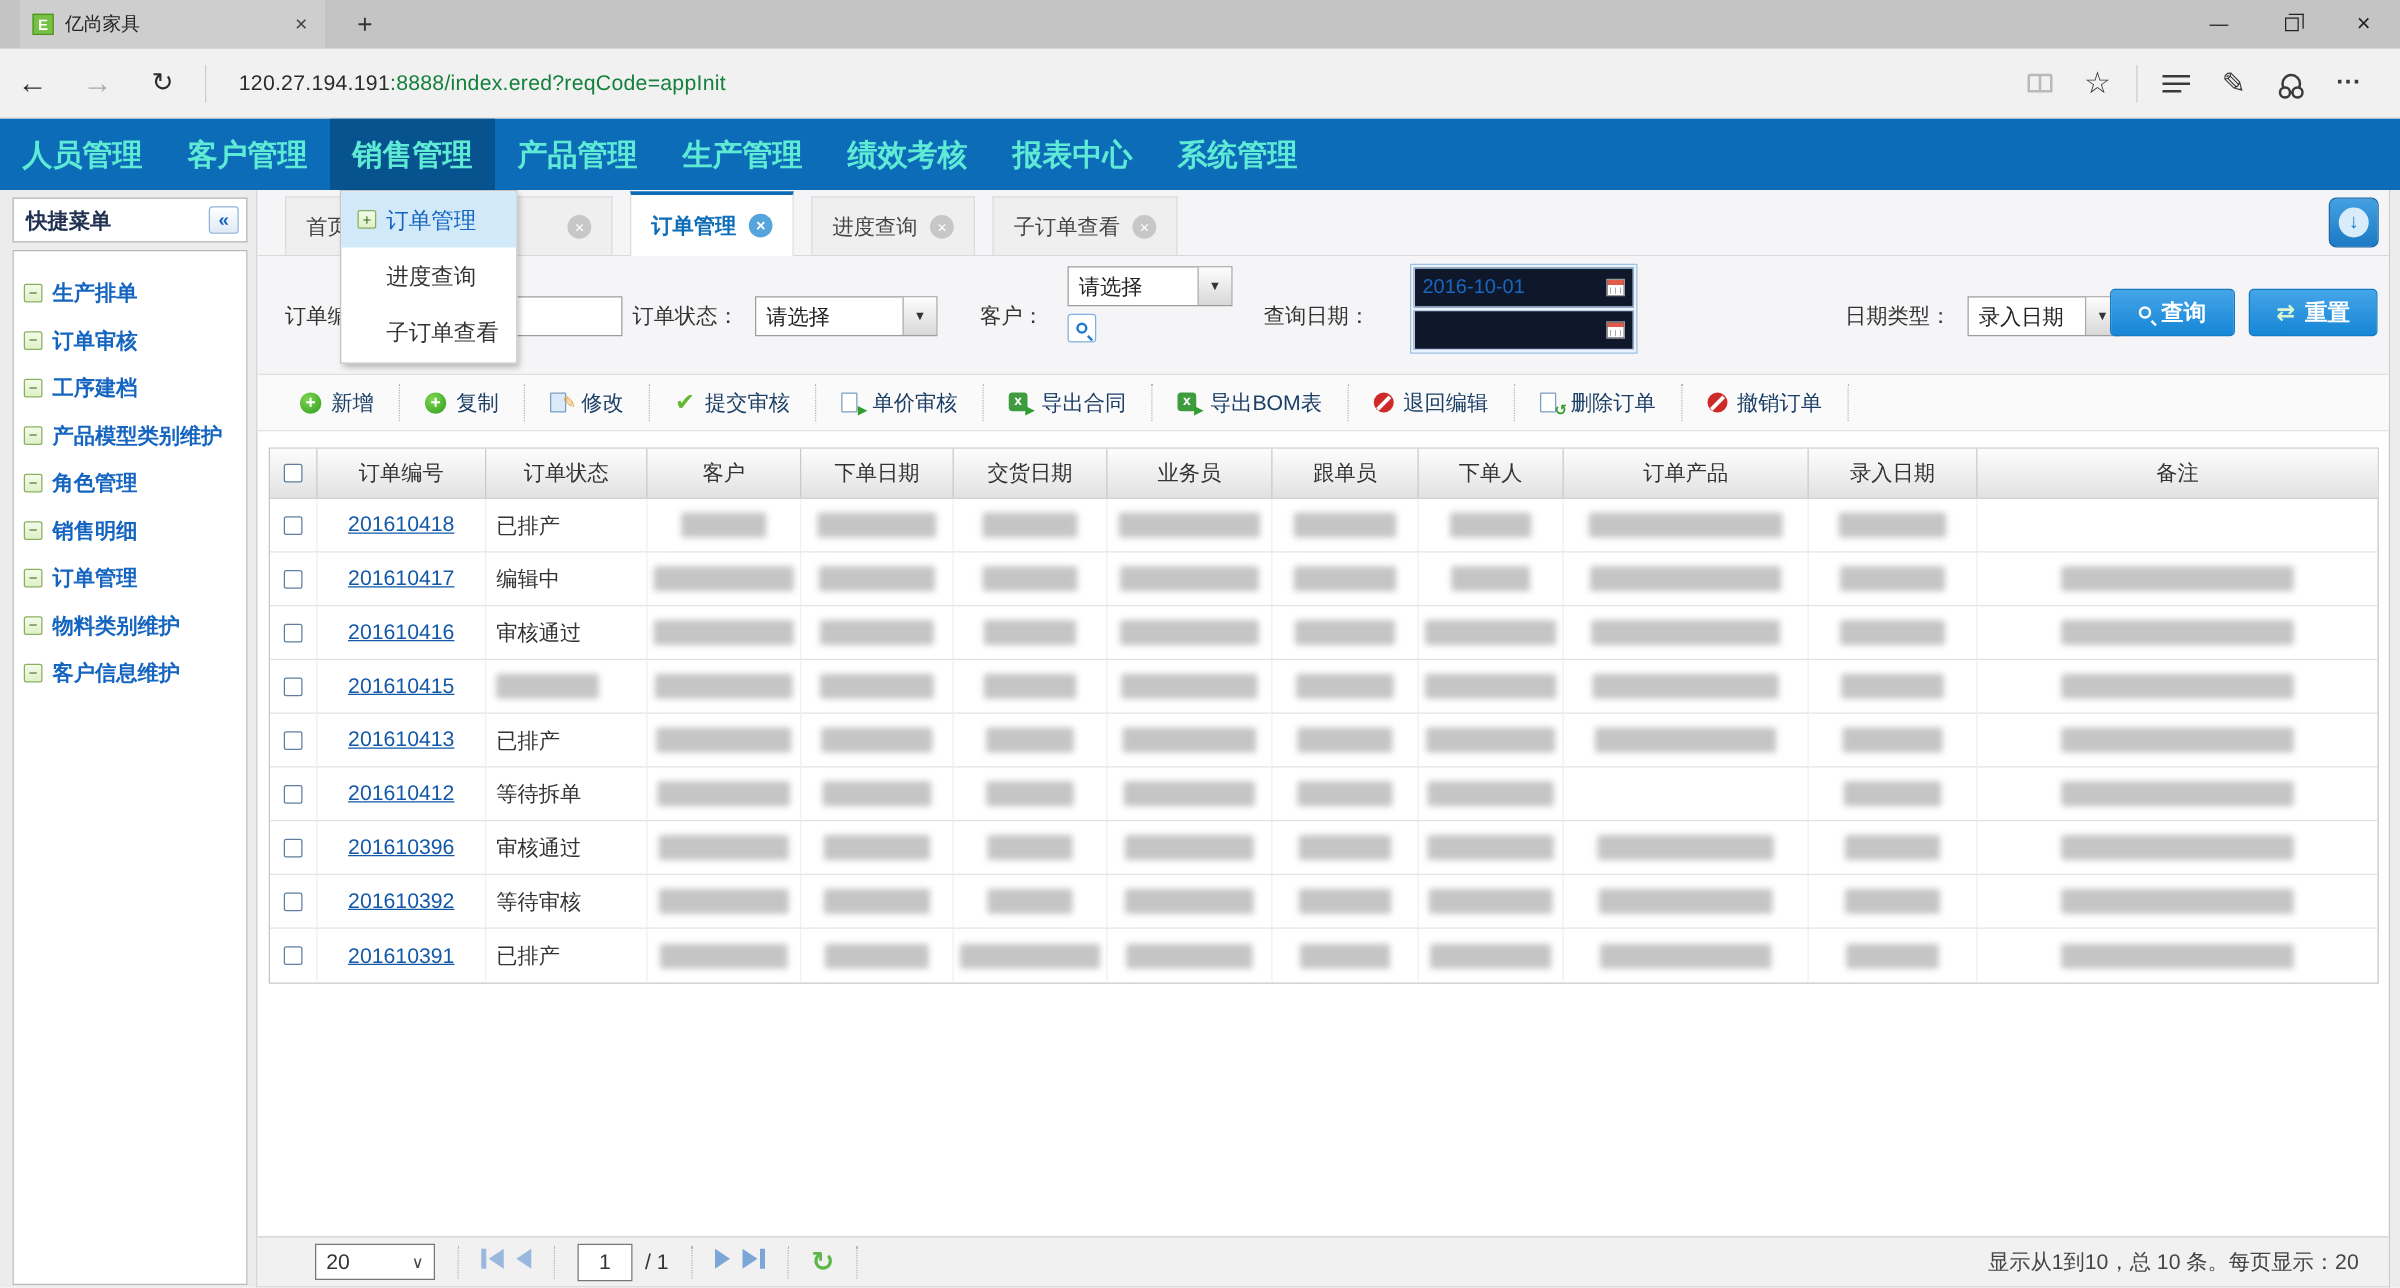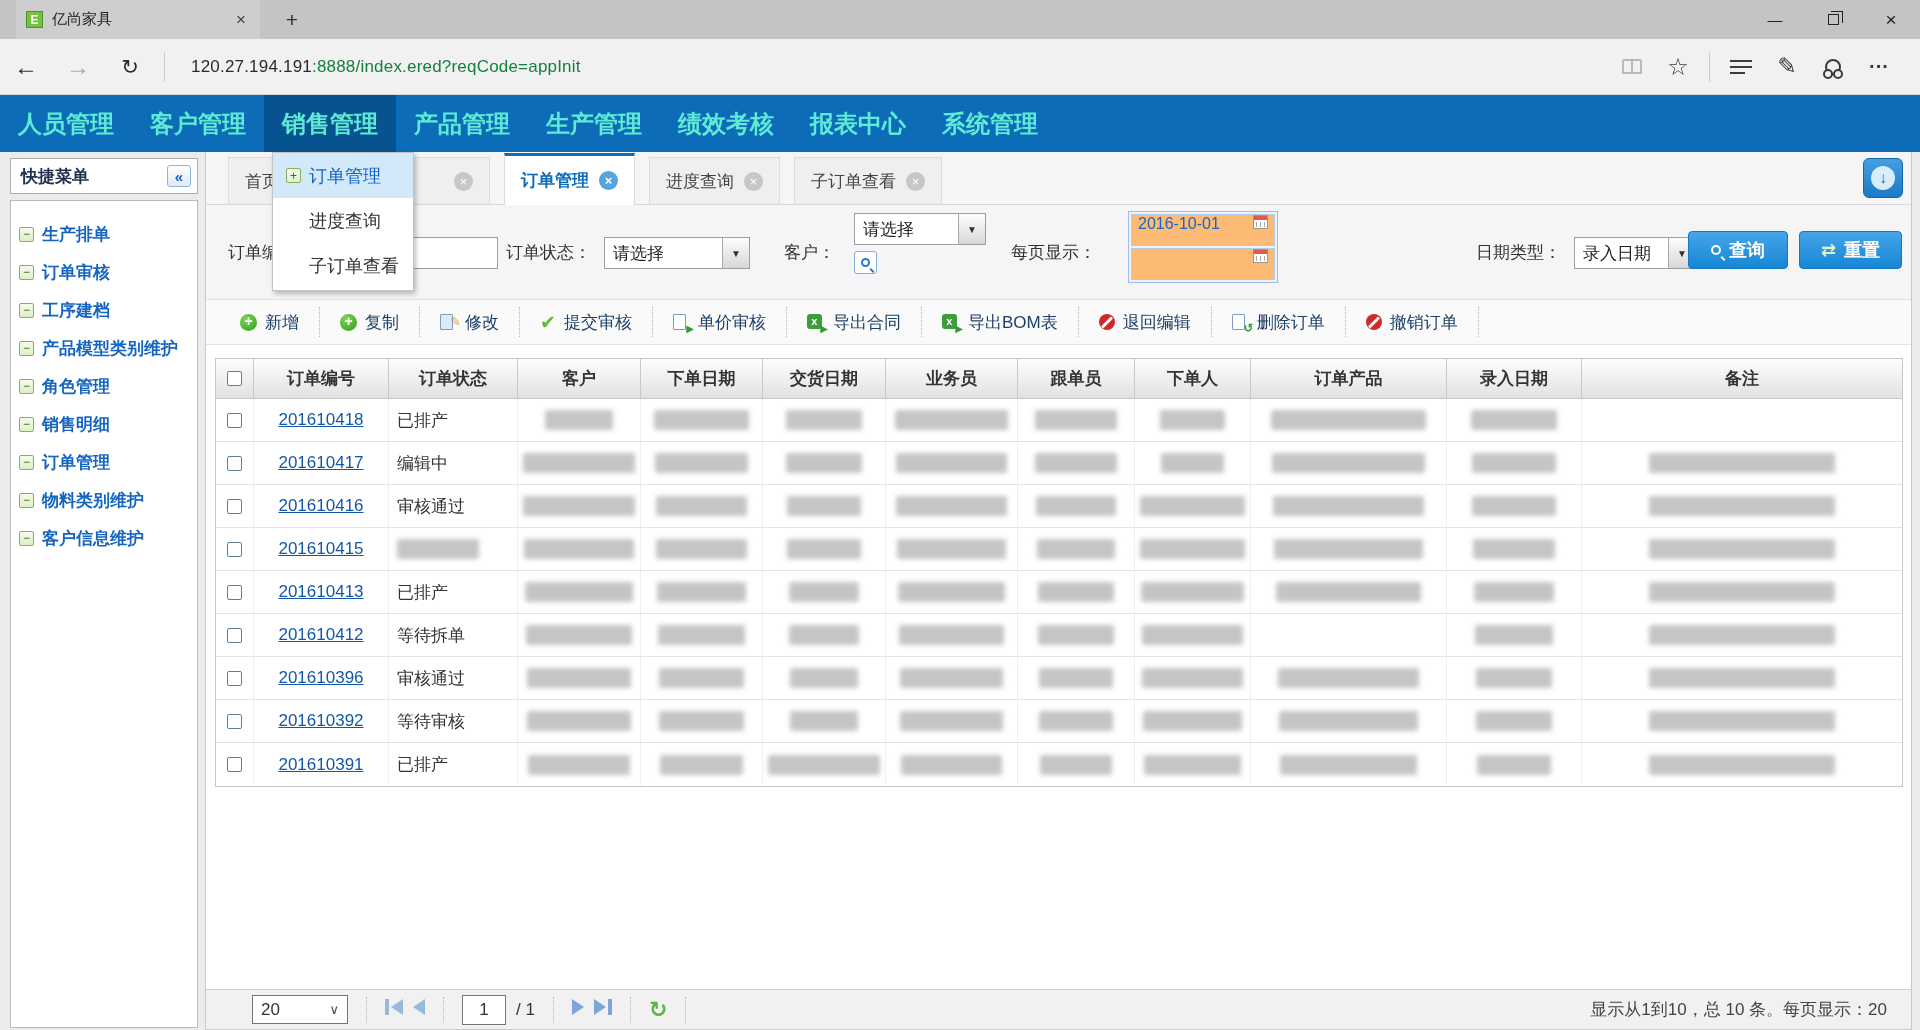--- a/index.html
+++ b/index.html
@@ -72,21 +72,21 @@
   .filterbar { position:relative; height:95px; background:#f5f5f7; border-bottom:1px solid #e0e0e0; font-size:17px; color:#333; }
   .flabel { position:absolute; white-space:nowrap; }
   .finput { position:absolute; background:#fff; border:1px solid #9d9d9d; }
   .fselect { position:absolute; height:32px; background:#fff; border:1px solid #9d9d9d; display:flex; align-items:stretch; }
   .fselect .val { flex:1; display:flex; align-items:center; padding-left:8px; font-size:17px; color:#222; }
   .fselect .dd { width:27px; border-left:1px solid #a8a8a8; background:linear-gradient(#fdfdfd,#d8d8d8); color:#333; font-size:10px; display:flex; align-items:center; justify-content:center; }
   .mini-search { position:absolute; width:23px; height:23px; background:#fff; border:1px solid #7fb0de; border-radius:3px; display:flex; align-items:center; justify-content:center; }
   .mag { width:9px; height:9px; border:2px solid #1f7ad0; border-radius:50%; position:relative; }
   .mag::after { content:""; position:absolute; width:2px; height:5px; background:#1f7ad0; left:8px; top:8px; transform:rotate(-45deg); }
   .dategroup { position:absolute; border:1px solid #9cc0e4; background:#eaf3fb; padding:2px; }
-  .dateinput { width:144px; height:32px; background:#fdba74; border:1px solid #b3cde8; display:flex; align-items:flex-start; padding:0 6px; margin-bottom:2px; }
+  .dateinput { width:176px; height:32px; background:#0f172a; border:1px solid #b3cde8; display:flex; align-items:center; padding:0 6px; margin-bottom:2px; }
   .dateinput:last-child { margin-bottom:0; }
   .dateinput .dval { flex:1; color:#1a66c0; font-size:16px; }
   .ic-cal { width:15px; height:14px; border:1px solid #999; background:linear-gradient(#e25b4a 0 4px,#fff 4px); position:relative; }
   .ic-cal::after { content:""; position:absolute; left:2px; top:6px; width:9px; height:5px;
     background:repeating-linear-gradient(to right,#aaa 0 1px,transparent 1px 4px); }
   .fbtn { position:absolute; height:38px; border:1px solid #137ac2; border-radius:4px; background:linear-gradient(#45a5e8,#1686d6); color:#fff; font-size:18px; font-weight:bold; display:flex; align-items:center; justify-content:center; gap:8px; }
   .mag-w { width:10px; height:10px; border:2px solid #fff; border-radius:50%; position:relative; }
   .mag-w::after { content:""; position:absolute; width:2px; height:5px; background:#fff; left:9px; top:9px; transform:rotate(-45deg); }
   .ic-reset { color:#d9f6d0; font-size:18px; font-weight:bold; }
 
@@ -104,21 +104,21 @@
   .ic-xls { width:15px; height:15px; border-radius:3px; background:#3e9c3e; color:#fff; font-size:11px; font-weight:bold; display:flex; align-items:center; justify-content:center; }
   .ic-xlswrap { position:relative; width:18px; height:17px; }
   .ic-xlswrap .arr { position:absolute; right:-3px; bottom:-3px; color:#2f9e2f; font-size:10px; }
   .ic-forbid { width:16px; height:16px; border-radius:50%; background:#cf2a2a; position:relative; }
   .ic-forbid::after { content:""; position:absolute; left:1px; top:6.5px; width:14px; height:3px; background:#fff; transform:rotate(-45deg); }
 
   
   .grid { margin:13px 0 0 9px; width:1688px; border:1px solid #c6c6c6; }
   .grow { display:grid; grid-template-columns:38px 135px 129px 123px 122px 123px 132px 117px 116px 196px 135px 1fr; }
   .ghead { height:40px; background:linear-gradient(#fdfdfd,#e2e2e2); border-bottom:1px solid #c6c6c6; }
-  .ghead .gcell { font-weight:bold; color:#333; font-size:17px; border-right:1px solid #c9c9c9; }
+  .ghead .gcell { font-weight:normal; color:#333; font-size:17px; border-right:1px solid #c9c9c9; }
   .ghead .gcell:last-child { border-right:none; }
   .gcell { display:flex; align-items:center; justify-content:center; height:100%; overflow:hidden; }
   .gbody .grow { height:43px; border-bottom:1px solid #e3e3e3; }
   .gbody .grow:last-child { border-bottom:none; }
   .gbody .gcell { border-right:1px solid #f0f0f0; font-size:17px; color:#333; }
   .gbody .gcell:last-child { border-right:none; }
   .gcell.status { justify-content:flex-start; padding-left:8px; }
   .chk { width:15px; height:15px; border:1px solid #5e7da0; border-radius:2px; background:#fff; }
   a.olink { color:#1358a8; font-size:17px; text-decoration:underline; }
   .blur { height:20px; background:#c5c5c5; border-radius:2px; filter:blur(2.5px); }
@@ -286,21 +286,21 @@
 
       <span class="flabel" style="left:578px;top:36px">客户：</span>
       <div class="fselect" style="left:648px;top:8px;width:132px">
         <span class="val">请选择</span>
         <span class="dd">▼</span>
       </div>
       <div class="mini-search" style="left:648px;top:46px">
           <span class="mag"></span>
         </div>
 
-      <span class="flabel" style="left:805px;top:36px">每页显示：</span>
+      <span class="flabel" style="left:805px;top:36px">查询日期：</span>
       <div class="dategroup" style="left:922px;top:6px">
         <div class="dateinput">
           <span class="dval">2016-10-01</span>
           <span class="ic-cal"></span>
         </div>
         <div class="dateinput">
           <span class="dval"></span>
           <span class="ic-cal"></span>
         </div>
       </div>

